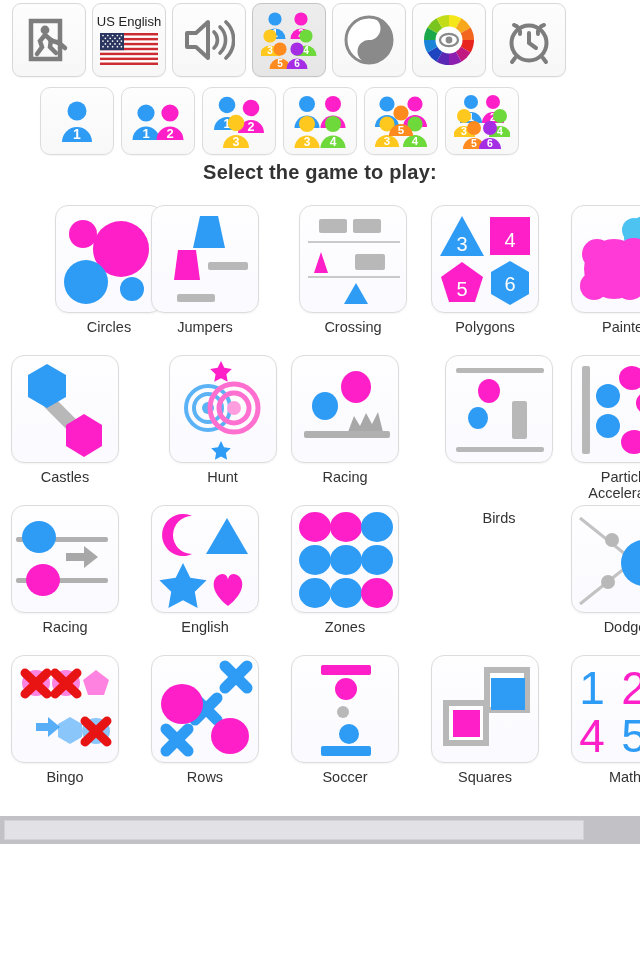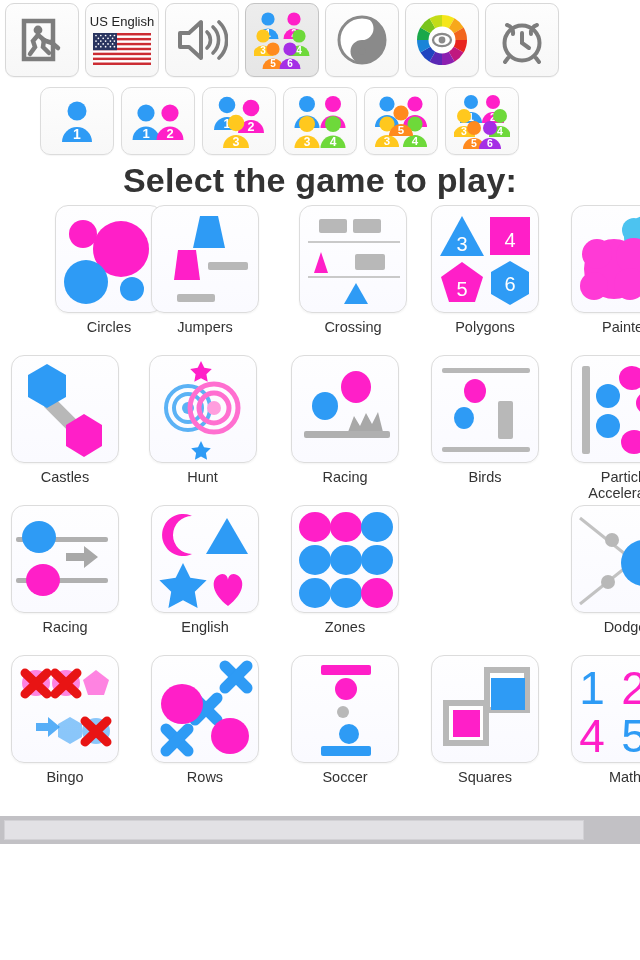--- a/index.html
+++ b/index.html
@@ -6,21 +6,21 @@
   html,body{
     width:640px; height:960px; background:#ffffff;
     font-family:"Liberation Sans", sans-serif;
     overflow:hidden;
   }
   #app{ position:relative; width:640px; height:960px; background:#fff; }
 
   
   .toolbar{
     position:absolute; left:0; top:0; width:640px; height:80px;
-    display:flex; align-items:center; padding-left:5px; gap:6px;
+    display:flex; align-items:center; padding-left:12px; gap:6px;
   }
   .tb-btn{
     width:74px; height:74px; border:1px solid #d8d8d8; border-radius:9px;
     background:linear-gradient(#fdfdfd,#f7f7f7);
     display:flex; flex-direction:column; align-items:center; justify-content:center;
     box-shadow:0 1px 1px rgba(0,0,0,.04);
   }
   .tb-btn.active{ background:linear-gradient(#ededed,#e6e6e6); border-color:#c4c4c4; }
 
   
@@ -31,21 +31,21 @@
   .pl-btn{
     width:74px; height:68px; border:1px solid #dcdcdc; border-radius:10px;
     background:linear-gradient(#fdfdfd,#f8f8f8);
     display:flex; align-items:center; justify-content:center;
     box-shadow:0 1px 1px rgba(0,0,0,.04);
   }
 
   
   .heading{
     position:absolute; left:0; top:161px; width:640px; text-align:center;
-    font-size:34px; color:#333; font-weight:bold; letter-spacing:.2px;
+    font-size:20px; color:#333; font-weight:bold; letter-spacing:.2px;
   }
 
   
   .grid{
     position:absolute; left:0; top:205px; width:640px; height:605px;
     overflow:hidden;
   }
   .grow{ position:absolute; left:0; width:700px; height:150px; }
   .gcell{
     position:absolute; width:108px; display:flex; flex-direction:column;
@@ -448,21 +448,21 @@
         <div class="tile">
           <svg width="108" height="108" viewBox="0 0 108 108">
             <rect x="44" y="40" width="14" height="40" fill="#b8b8b8" transform="rotate(-45 51 60)"></rect>
             <path d="M35 8 L54 19 L54 41 L35 52 L16 41 L16 19 Z" fill="#2e9bf5"></path>
             <path d="M72 58 L90 69 L90 90 L72 101 L54 90 L54 69 Z" fill="#ff1fc8"></path>
           </svg>
         </div>
         <div class="tlabel">Castles</div>
       </div>
 
-      <div class="gcell" style="left:140px;padding-left:17px;">
+      <div class="gcell" style="left:160px;padding-left:17px;">
         <div class="tile">
           <svg width="108" height="108" viewBox="0 0 108 108">
             <g fill="none" stroke="#5bb2f5" stroke-width="4">
               <circle cx="38" cy="52" r="22"></circle>
                 <circle cx="38" cy="52" r="14"></circle>
             </g>
               <circle cx="38" cy="52" r="6" fill="#5bb2f5"></circle>
             <g fill="none" stroke="#ff6fd0" stroke-width="5">
               <circle cx="64" cy="52" r="24"></circle>
                 <circle cx="64" cy="52" r="15"></circle>
@@ -480,21 +480,21 @@
           <svg width="108" height="108" viewBox="0 0 108 108">
             <ellipse cx="64" cy="31" rx="15" ry="16" fill="#ff1fc8"></ellipse>
             <ellipse cx="33" cy="50" rx="13" ry="14" fill="#2e9bf5"></ellipse>
             <path d="M56 76 l6 -16 6 10 6 -13 6 11 6 -12 5 20 z" fill="#a8a8a8"></path>
             <rect x="12" y="75" width="86" height="7" rx="2" fill="#b0b0b0"></rect>
           </svg>
         </div>
         <div class="tlabel">Racing</div>
       </div>
 
-      <div class="gcell" style="left:431px;">
+      <div class="gcell" style="left:445px;gap:41px;">
         <div class="tile">
           <svg width="108" height="108" viewBox="0 0 108 108">
             <rect x="10" y="12" width="88" height="5" rx="2" fill="#b8b8b8"></rect>
             <rect x="10" y="91" width="88" height="5" rx="2" fill="#b8b8b8"></rect>
             <ellipse cx="43" cy="35" rx="11" ry="12" fill="#ff1fc8"></ellipse>
             <ellipse cx="32" cy="62" rx="10" ry="11" fill="#2e9bf5"></ellipse>
             <rect x="66" y="45" width="15" height="38" rx="2" fill="#b8b8b8"></rect>
           </svg>
         </div>
         <div class="tlabel">Birds</div>

